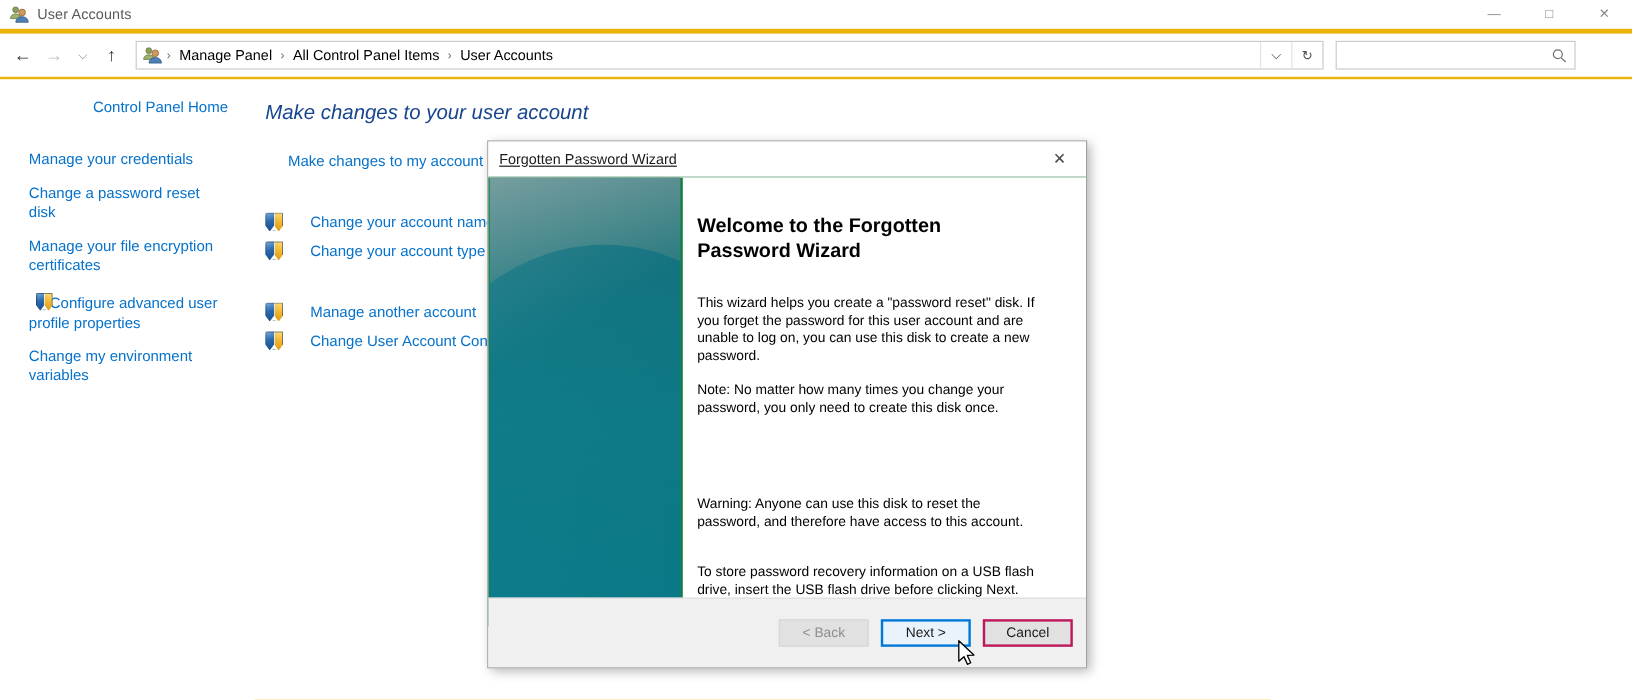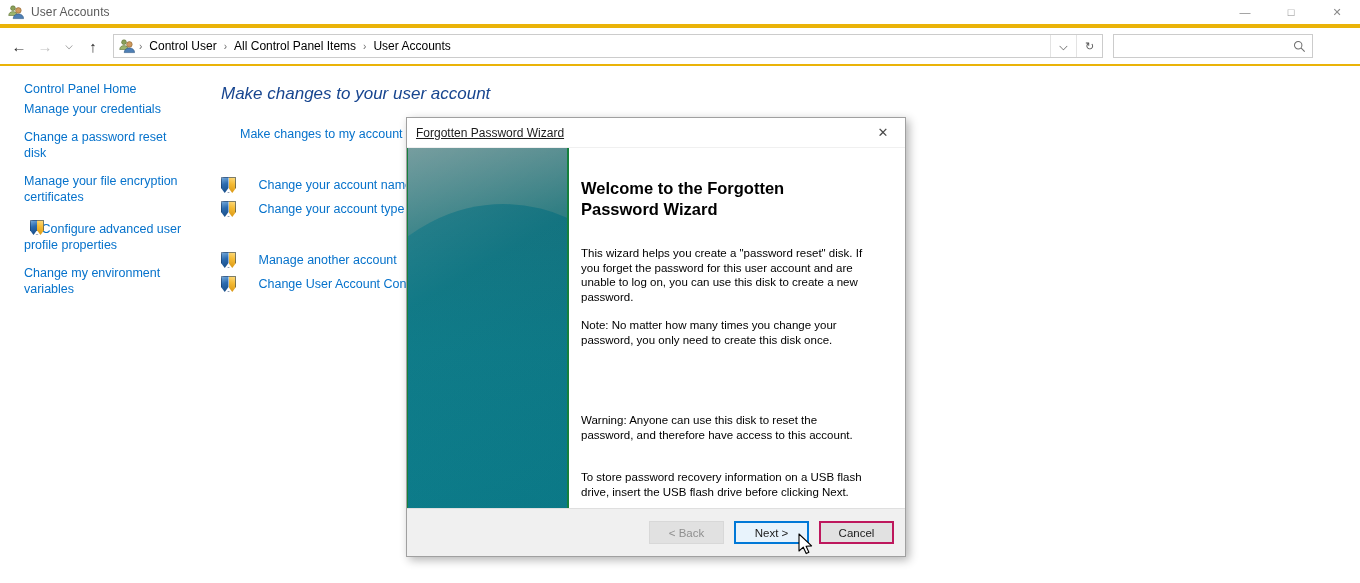--- a/index.html
+++ b/index.html
@@ -132,21 +132,21 @@
     padding-top: 14px;
   }
   .side-link {
     position: relative;
     padding: 2px 10px 2px 24px;
     font-size: 12.5px; color: #0672cb;
     line-height: 15.5px;
     display: block;
     width: 200px;
   }
-  .side-link.home { color: #0672cb; margin-bottom: 0; }
+  .side-link.home { color: #0672cb; margin-bottom: 24px; text-align: right; }
   .side-shield {
     position: absolute; left: 6px; top: 2px;
     width: 14px; height: 15px;
   }
   .side-gap { height: 9px; }
 
   #main {
     position: absolute; left: 210px; top: 0;
     width: 1150px; height: 517px;
     padding-top: 18px;
@@ -263,21 +263,21 @@
     font-size: 11.5px; color: #000000;
     line-height: 14.5px;
     margin: 0 0 14px 0;
     max-width: 288px;
   }
   .wiz-spacer-lg { height: 52px; }
   .wiz-spacer-sm { height: 14px; }
 
   #wizard-footer {
     position: absolute; left: 0; bottom: 0;
-    width: 498px; height: 48px;
+    width: 498px; height: 58px;
     background: #f0f0f0;
     border-top: 1px solid #dfdfdf;
     display: flex; align-items: center; justify-content: flex-end;
     padding-right: 11px;
   }
   .wiz-btn {
     width: 75px; height: 23px;
     font-size: 11.5px;
     font-family: "Liberation Sans", sans-serif;
     background: #e1e1e1;
@@ -331,21 +331,21 @@
       <div id="breadcrumb">
         <span class="bc-icon">
           <svg width="16" height="16" viewBox="0 0 16 16">
             <circle cx="5" cy="4.2" r="2.4" fill="#8aa05a" stroke="#5d7034" stroke-width="0.6"></circle>
             <path d="M0.7 11.5c0-2.4 1.9-3.9 4.3-3.9s4.3 1.5 4.3 3.9z" fill="#9db46d" stroke="#5d7034" stroke-width="0.6"></path>
             <circle cx="10.4" cy="6.4" r="2.8" fill="#cf9a5e" stroke="#8a5f2b" stroke-width="0.6"></circle>
             <path d="M5.2 14.6c0-2.9 2.3-4.7 5.2-4.7s5.2 1.8 5.2 4.7z" fill="#4e7fb5" stroke="#2c5583" stroke-width="0.6"></path>
           </svg>
         </span>
         <span class="crumb-sep">›</span>
-        <span class="crumb">Control User</span>
+        <span class="crumb">Manage Panel</span>
         <span class="crumb-sep">›</span>
         <span class="crumb">All Control Panel Items</span>
         <span class="crumb-sep">›</span>
         <span class="crumb">User Accounts</span>
       </div>
       <div class="addr-btn">⌵</div>
       <div class="addr-btn">↻</div>
     </div>
 
     <div id="search-box">

